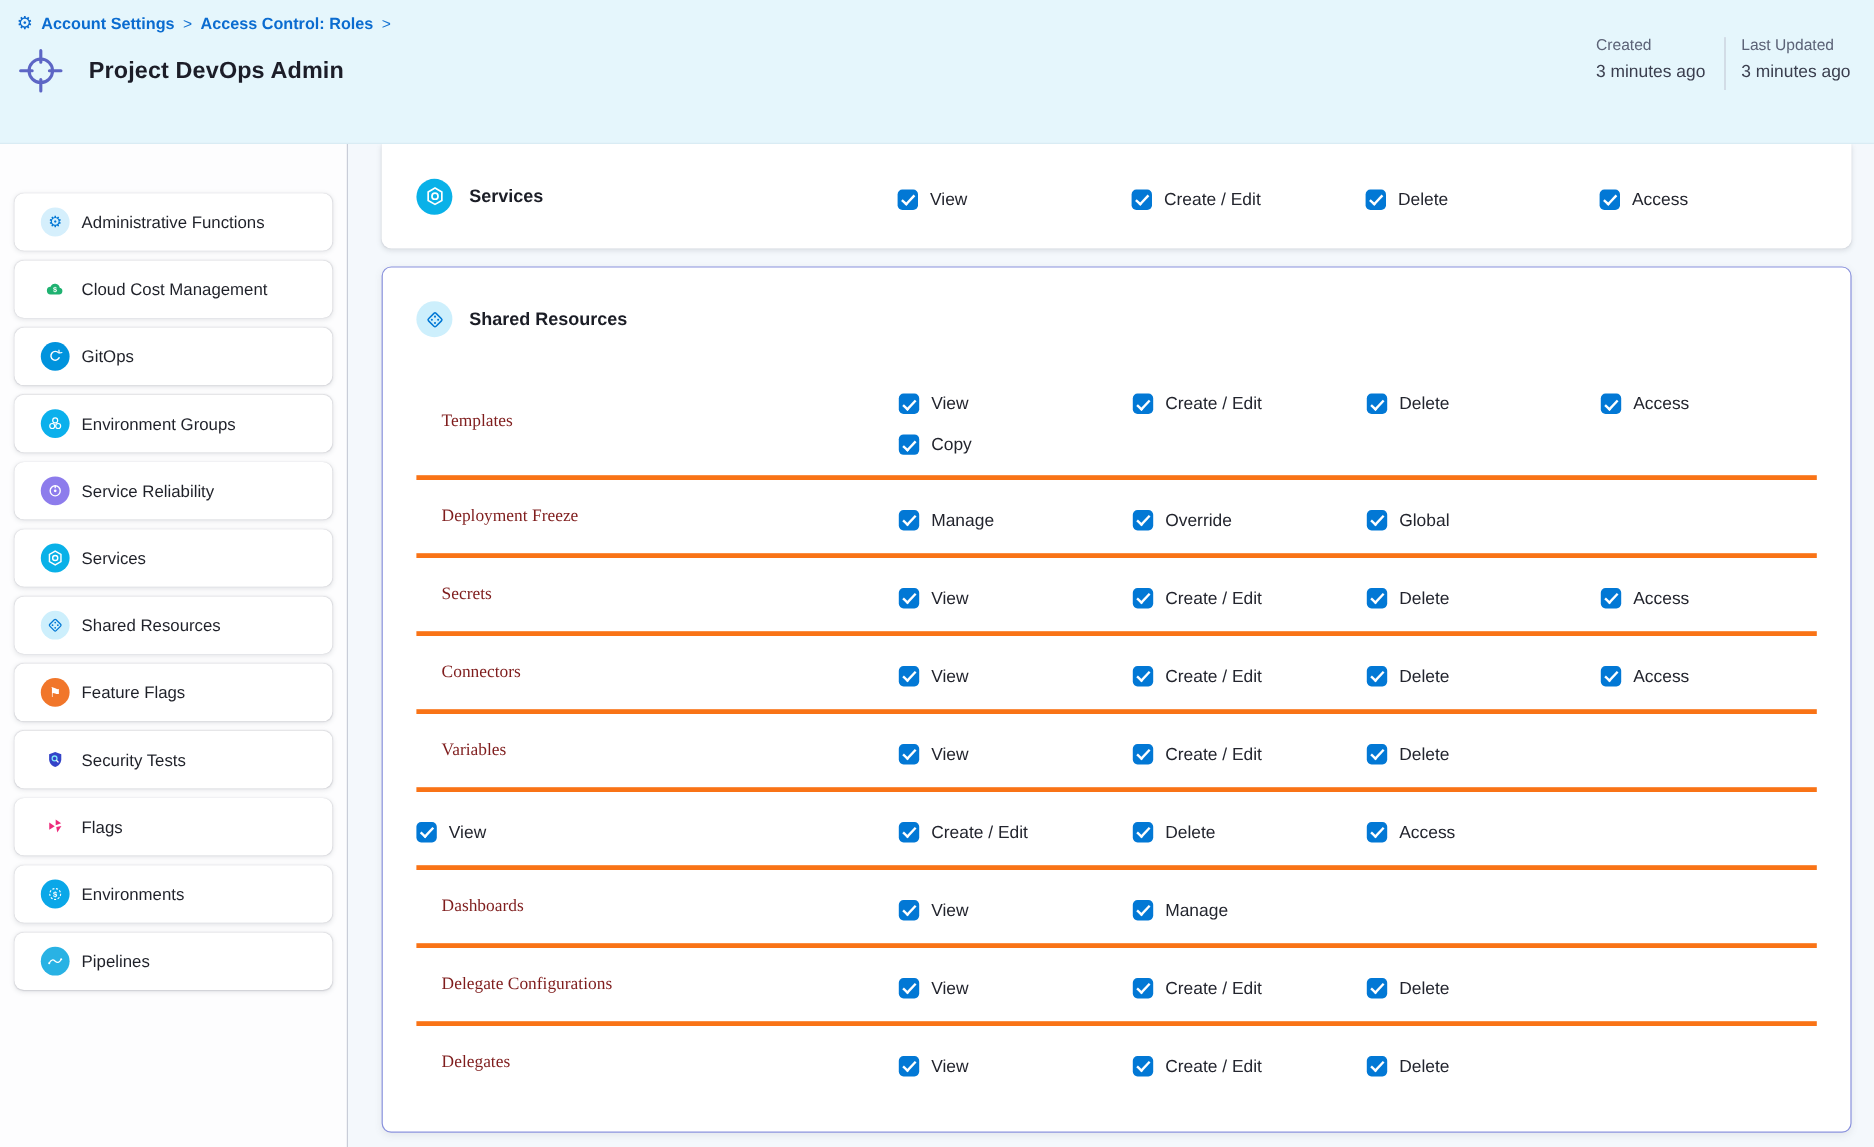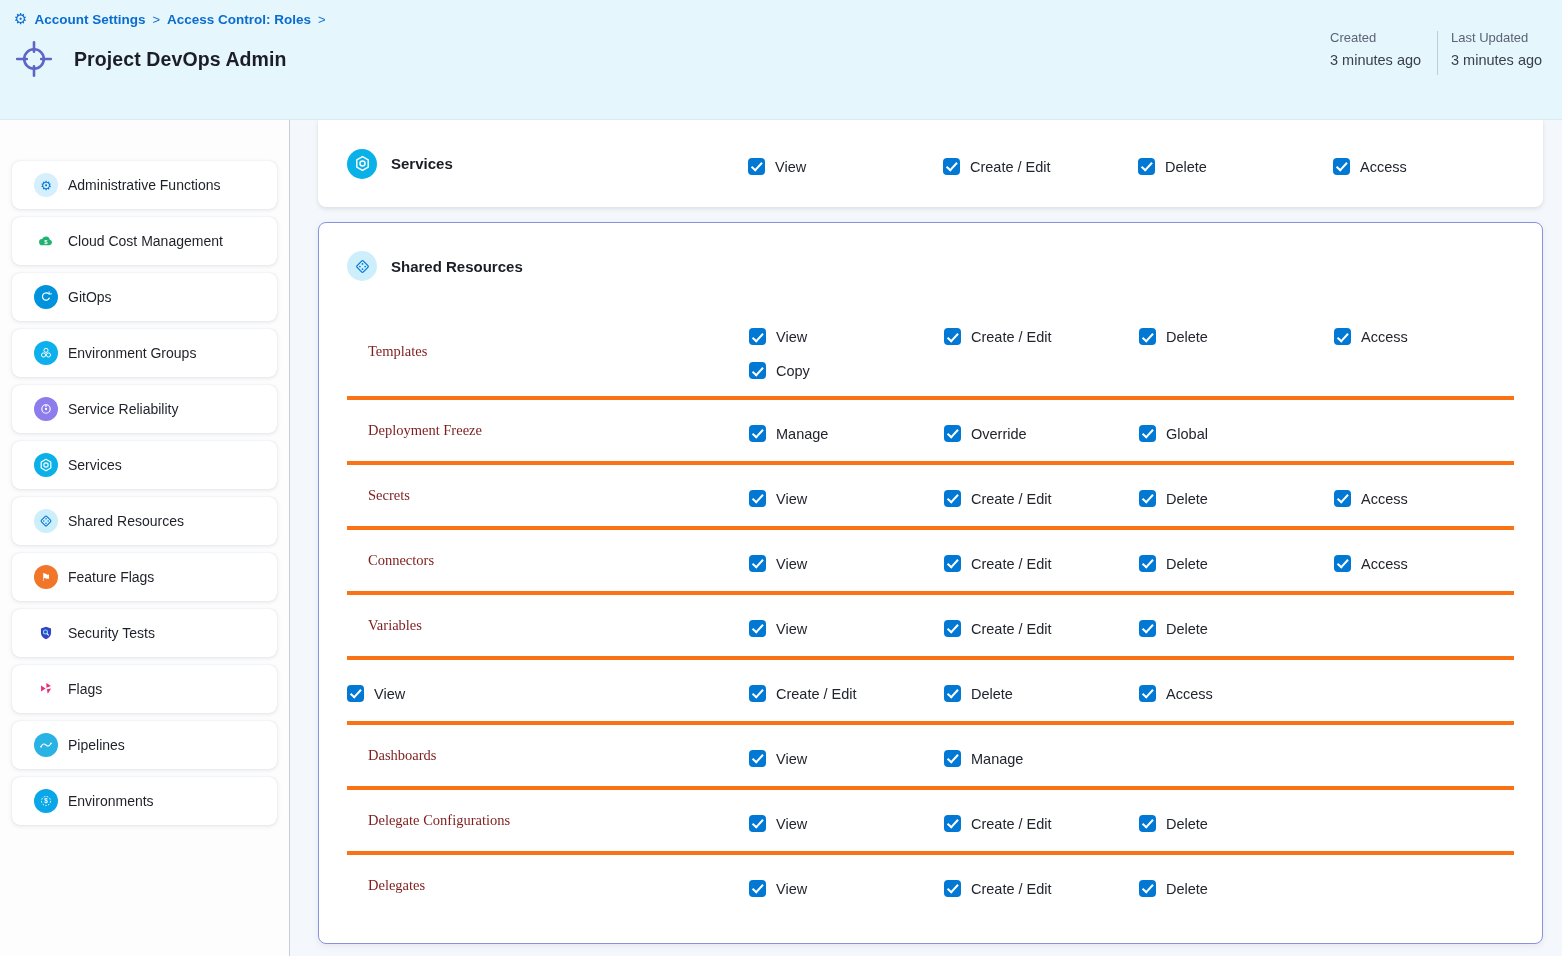--- a/index.html
+++ b/index.html
@@ -190,37 +190,37 @@
           <span class="side-ic">
             <svg viewBox="0 0 24 24" fill="#ed2a7b">
               <path d="M11.4 11.2L4.6 6.6v9.2z"></path>
               <path d="M12.6 10.2V3l6.8 4.6z"></path>
               <path d="M13.3 12.4l6.5-1.3-5.2 7.9z"></path>
             </svg>
           </span>
           <span class="side-label">Flags</span>
         </div>
         <div class="side-card">
+          <span class="side-ic" style="background: rgb(10, 167, 232);">
+            <svg viewBox="0 0 24 24" fill="none">
+              <circle cx="12" cy="12" r="6.8" stroke="#fff" stroke-width="1.4" stroke-dasharray="2.6 2"></circle>
+              <text x="12" y="15.6" text-anchor="middle" font-size="9.5" font-weight="bold" fill="#fff" font-family="Liberation Sans,sans-serif">$</text>
+            </svg>
+          </span>
+          <span class="side-label">Environments</span>
+        </div>
+        <div class="side-card">
           <span class="side-ic" style="background: rgb(41, 178, 228);">
             <svg viewBox="0 0 24 24" fill="none" stroke="#fff" stroke-width="1.6">
               <path d="M4.5 14.5C7 9.5 9.5 9.7 12 12s5 2.5 7.5-2.5"></path>
               <circle cx="4.5" cy="14.5" r="1.3" fill="#fff" stroke="none"></circle>
               <circle cx="19.5" cy="9.5" r="1.3" fill="#fff" stroke="none"></circle>
             </svg>
           </span>
           <span class="side-label">Pipelines</span>
-        </div>
-        <div class="side-card">
-          <span class="side-ic" style="background: rgb(10, 167, 232);">
-            <svg viewBox="0 0 24 24" fill="none">
-              <circle cx="12" cy="12" r="6.8" stroke="#fff" stroke-width="1.4" stroke-dasharray="2.6 2"></circle>
-              <text x="12" y="15.6" text-anchor="middle" font-size="9.5" font-weight="bold" fill="#fff" font-family="Liberation Sans,sans-serif">$</text>
-            </svg>
-          </span>
-          <span class="side-label">Environments</span>
         </div>
       </aside>
 
     <main class="content">
 
       <section class="card card-top">
         <div class="perm-grid" id="services-grid">
           <div class="res-head">
             <span class="res-icon" id="services-icon" style="background: rgb(9, 177, 232);">
                 <svg viewBox="0 0 24 24" fill="none" stroke="#fff" stroke-width="1.8">

